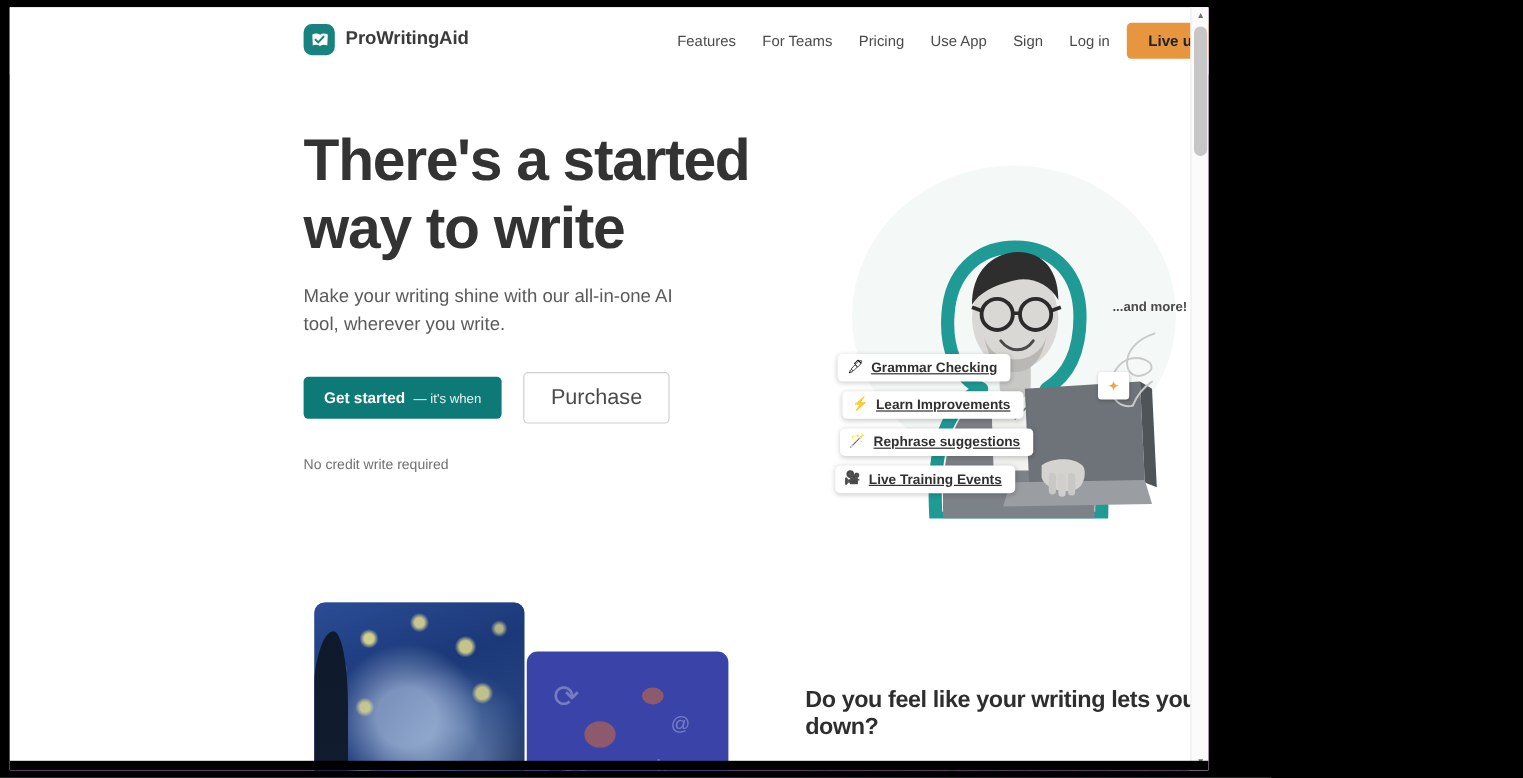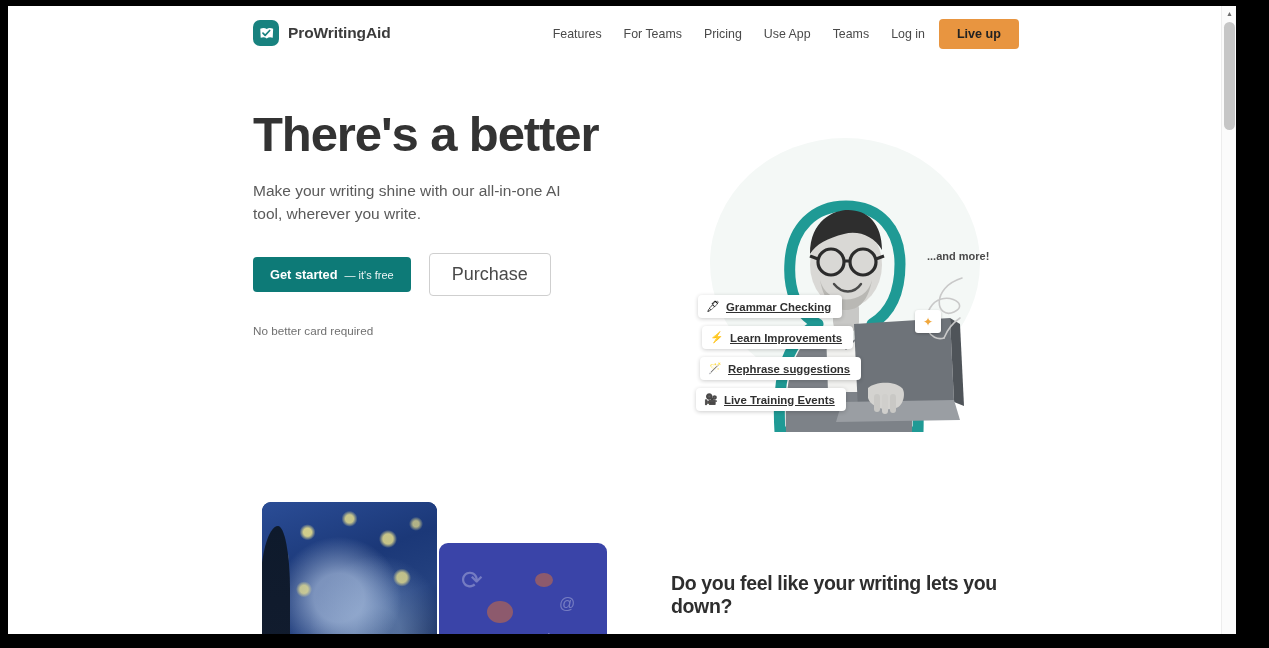--- a/index.html
+++ b/index.html
@@ -5,21 +5,21 @@
   * { box-sizing: border-box; margin: 0; padding: 0; }
   html, body {
     width: 1269px; height: 648px;
     overflow: hidden;
     background: #000;
     font-family: "Liberation Sans", sans-serif;
   }
   #viewport {
     position: absolute;
     left: 8px; top: 6px;
-    width: 1228px; height: 636px;
+    width: 999px; height: 636px;
     background: #d946ef;
     overflow: hidden;
   }
   
   #scrollbar {
     position: absolute; right: 0; top: 0;
     width: 15px; height: 636px;
     background: #fbfbfb;
     border-left: 1px solid #ededed;
   }
@@ -209,44 +209,45 @@
           </svg>
         </span>
         <span class="brand-name">ProWritingAid</span>
       </div>
 
       <nav class="main-nav">
         <a href="#">Features</a>
         <a href="#">For Teams</a>
         <a href="#">Pricing</a>
         <a href="#">Use App</a>
-        <a href="#">Teams</a>
+        <a href="#">Sign</a>
         <a href="#" class="login">Log in</a>
         <button class="btn-signup">Live up</button>
       </nav>
 
     </header>
 
     <section class="hero">
 
       <div class="hero-copy">
         <h1 class="hero-title">
-          <span>There's a better</span><br>
+          <span>There's a started</span><br>
+          <span>way to write</span>
         </h1>
         <p class="hero-sub">Make your writing shine with our all-in-one AI tool, wherever you write.</p>
 
         <div class="cta-row">
           <button class="btn-get-started">
             <span class="lbl">Get started</span>
-            <span class="sfx">— it's free</span>
+            <span class="sfx">— it's when</span>
           </button>
           <button class="btn-purchase">Purchase</button>
         </div>
 
-        <div class="fineprint">No better card required</div>
+        <div class="fineprint">No credit write required</div>
       </div>
 
       <div class="hero-art">
         <div class="art-blob"></div>
 
         <svg class="art-person" viewBox="0 0 360 330">
 
           <path d="M112 330 C108 268 122 236 150 222 C128 212 120 186 122 160 C124 126 146 104 178 104 C212 104 232 128 232 162 C232 188 224 210 204 222 C238 232 252 262 250 330 Z" fill="none" stroke="#1f9a95" stroke-width="11" stroke-linejoin="round"></path>
 
           <path d="M118 330 C116 270 128 240 154 226 L178 244 L202 226 C232 238 246 266 244 330 Z" fill="#7d8288"></path>

